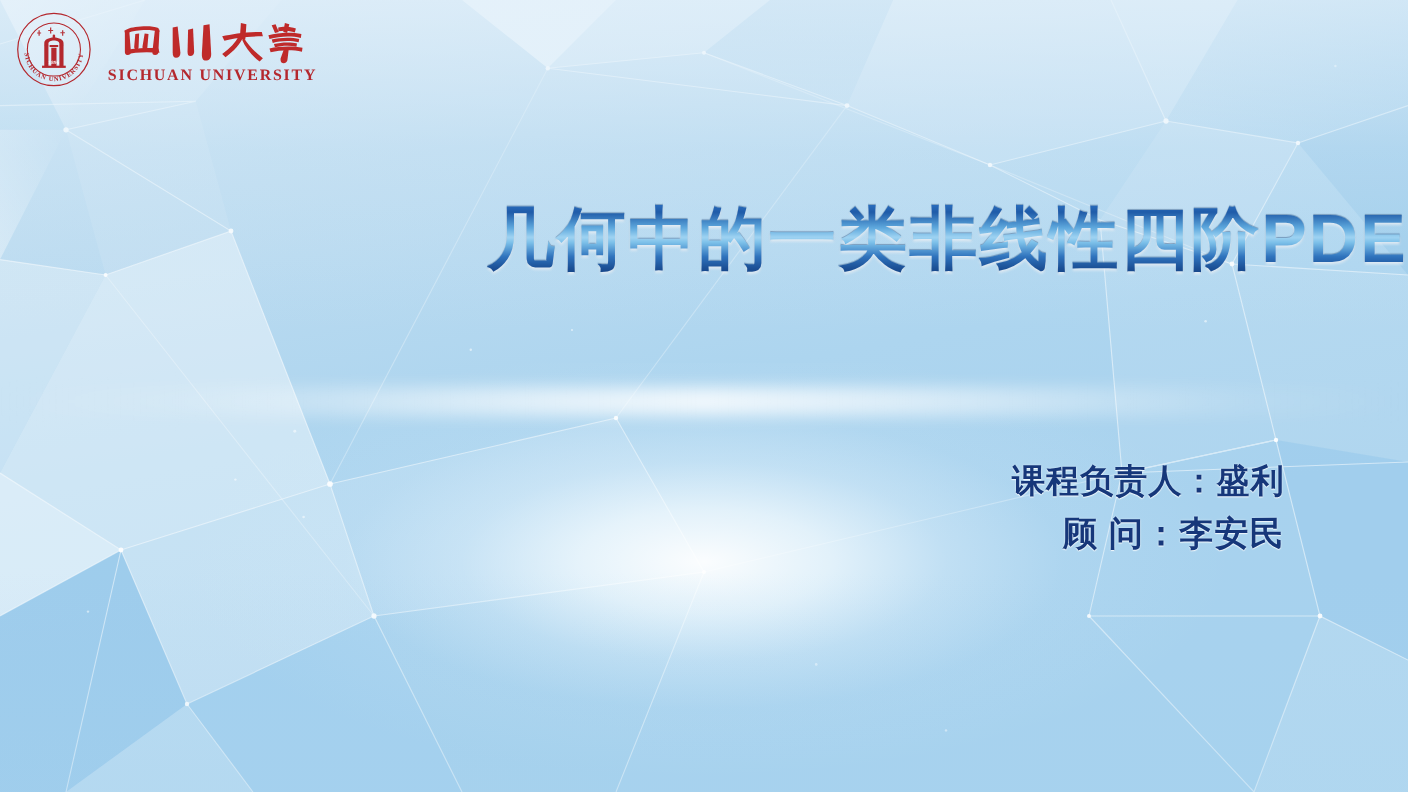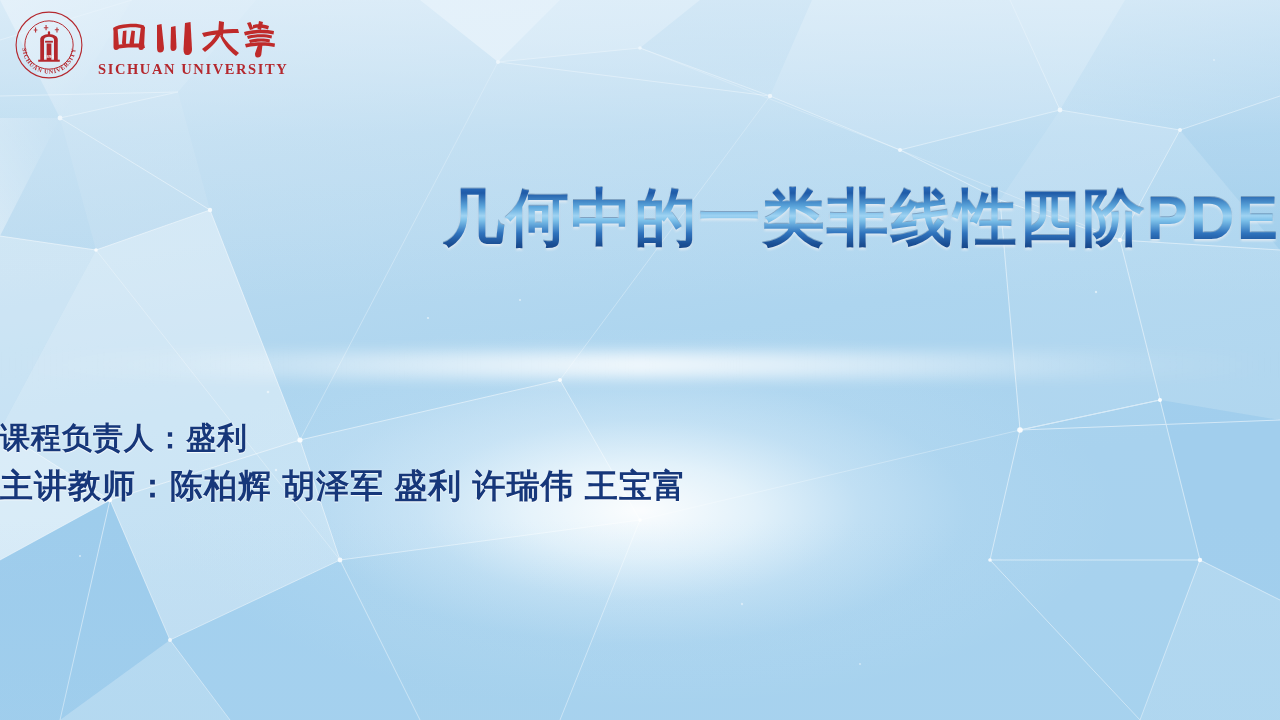--- a/index.html
+++ b/index.html
@@ -140,21 +140,21 @@
     filter: drop-shadow(0 2px 1px rgba(255,255,255,.70))
             drop-shadow(0 -1px 0 rgba(18,56,110,.35));
   }
 
   
   .credits {
     position: absolute;
     left: 0;
     top: 415px;
     width: 1168px;
-    text-align: left;
+    text-align: right;
   }
   .credit-line {
     font-family: "Liberation Sans", "DejaVu Sans", sans-serif;
     font-weight: 700;
     color: #16377a;
     white-space: nowrap;
     text-shadow: 0 1px 1px rgba(255,255,255,.80),
                  0 0 2px rgba(255,255,255,.55);
   }
   .credit-line.l1 { font-size: 30px; line-height: 46px; letter-spacing: 1px; }
@@ -368,16 +368,16 @@
       <div class="wordmark-en">SICHUAN UNIVERSITY</div>
     </div>
   </div>
 
   <div class="title-wrap">
     <span class="title">几何中的一类非线性四阶PDE</span>
   </div>
 
   <div class="credits">
     <div class="credit-line l1">课程负责人：盛利</div>
-    <div class="credit-line l3">主讲教师：陈柏辉 胡泽军 盛利 许瑞伟 王宝富</div>
+    <div class="credit-line l2">顾 问：李安民</div>
   </div>
 
 </div>
 
 </body></html>

